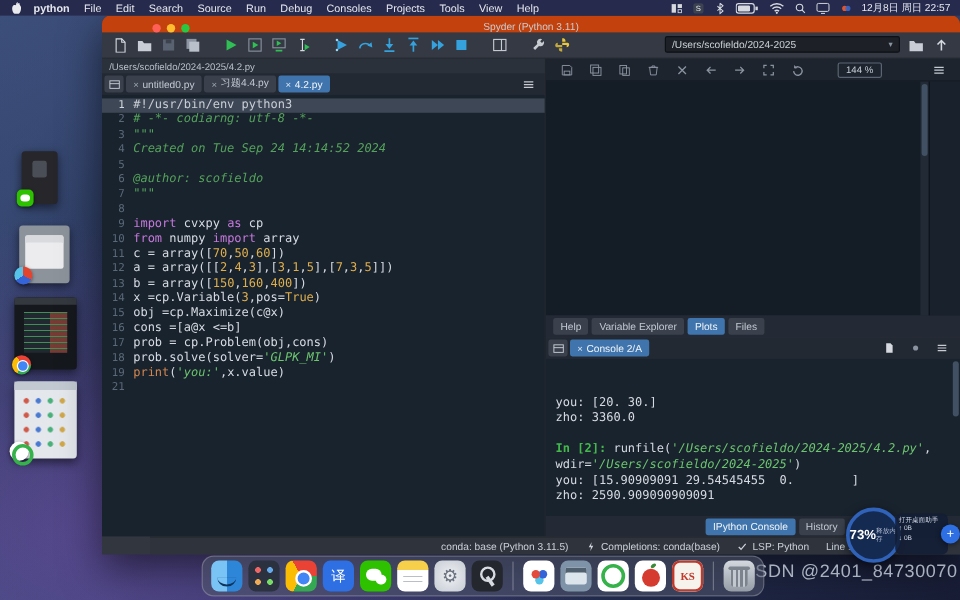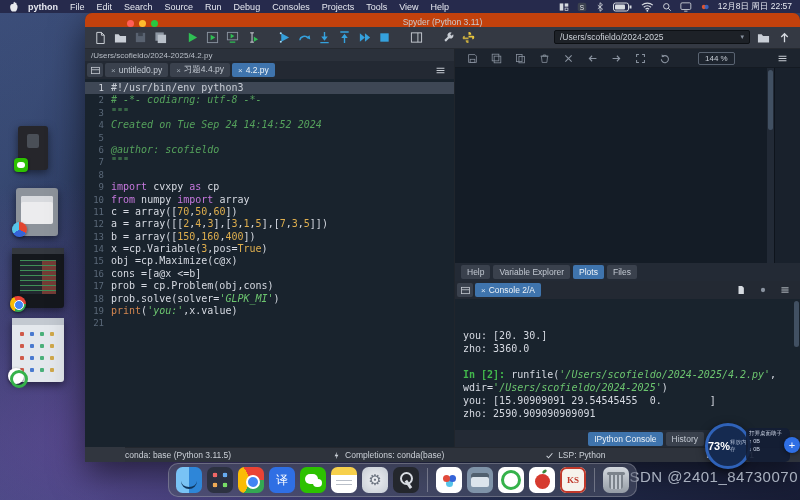--- a/index.html
+++ b/index.html
@@ -124,21 +124,21 @@
   .seg-out{color:#d6dae2} .seg-prompt{color:#43b94c;font-weight:bold} .seg-cstr{color:#6cc56f;font-style:italic}
   #console-scrollbar { position:absolute; right:1px; top:2px; width:5px; height:124px; }
   #console-scrollbar .sthumb { width:5px; height:46px; background:#415062; border-radius:3px; }
   #console-bottom-tabs { height:17px; background:#232a35; display:flex; align-items:center; justify-content:flex-end;
     gap:3px; padding-right:96px; flex:0 0 auto; }
   .cicons { margin-left:auto; display:flex; gap:7px; margin-right:6px; align-items:center; }
   .cicons svg { width:10px; height:10px; }
 
   
   #statusbar { height:15px; background:#2e333c; border-top:1px solid #23272e; display:flex; align-items:center;
-    justify-content:space-between; gap:14px; padding-right:46px; font-size:8.5px; color:#ccd1d8; flex:0 0 auto;margin-left:40px; }
+    justify-content:flex-end; gap:14px; padding-right:64px; font-size:8.5px; color:#ccd1d8; flex:0 0 auto;margin-left:40px; }
   .sb-item { display:flex; align-items:center; gap:4px; white-space:nowrap; }
   .sb-item svg { width:9px; height:9px; }
 
   
   #dock { position:absolute; left:168px; top:463px; height:34px; background:rgba(82,88,110,.55);
     border:1px solid rgba(255,255,255,.22); border-radius:10px; display:flex; align-items:center;
     gap:5px; padding:0 7px; z-index:30; }
   .dock-icon { width:26px; height:26px; border-radius:6.5px; position:relative; flex:0 0 auto;
     display:flex; align-items:center; justify-content:center; overflow:hidden; }
   .dock-sep { width:1px; height:24px; background:rgba(255,255,255,.28); margin:0 3px; flex:0 0 auto; }

